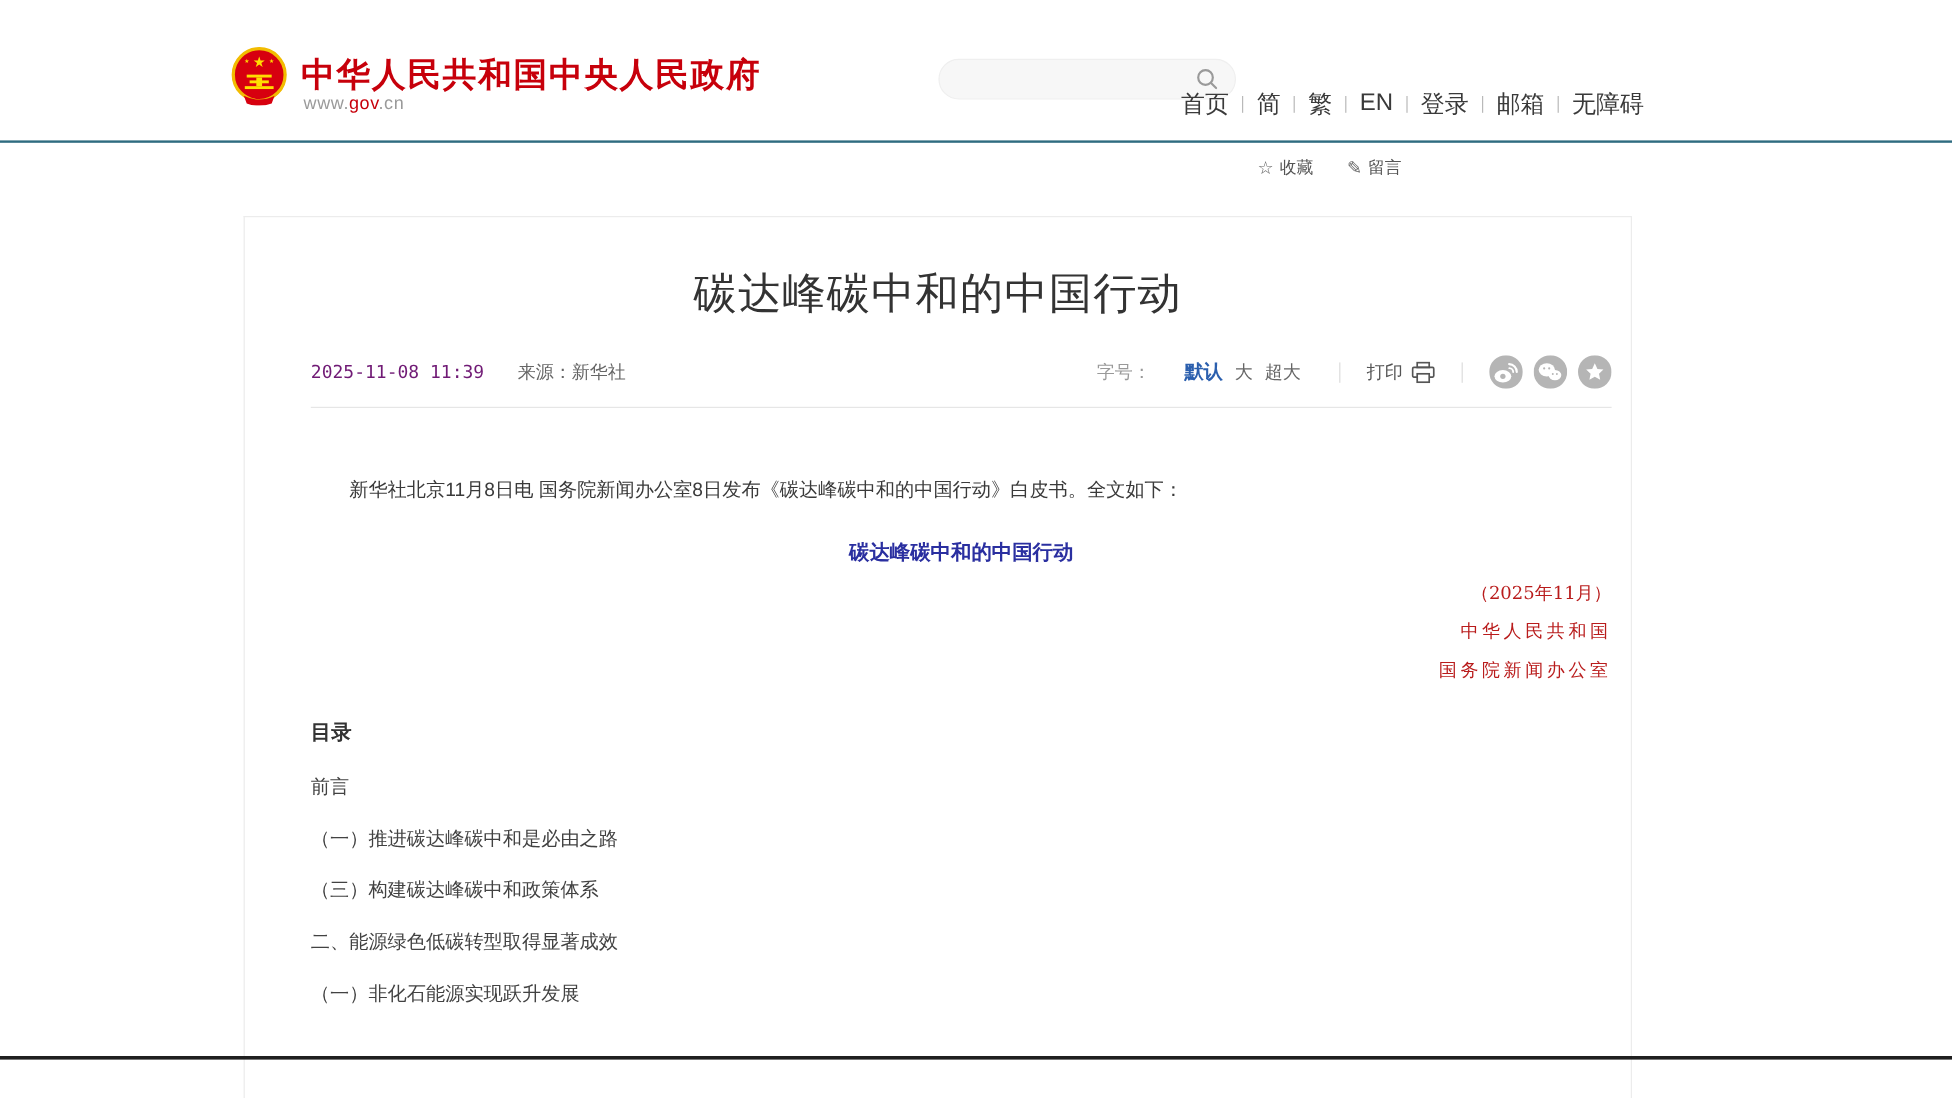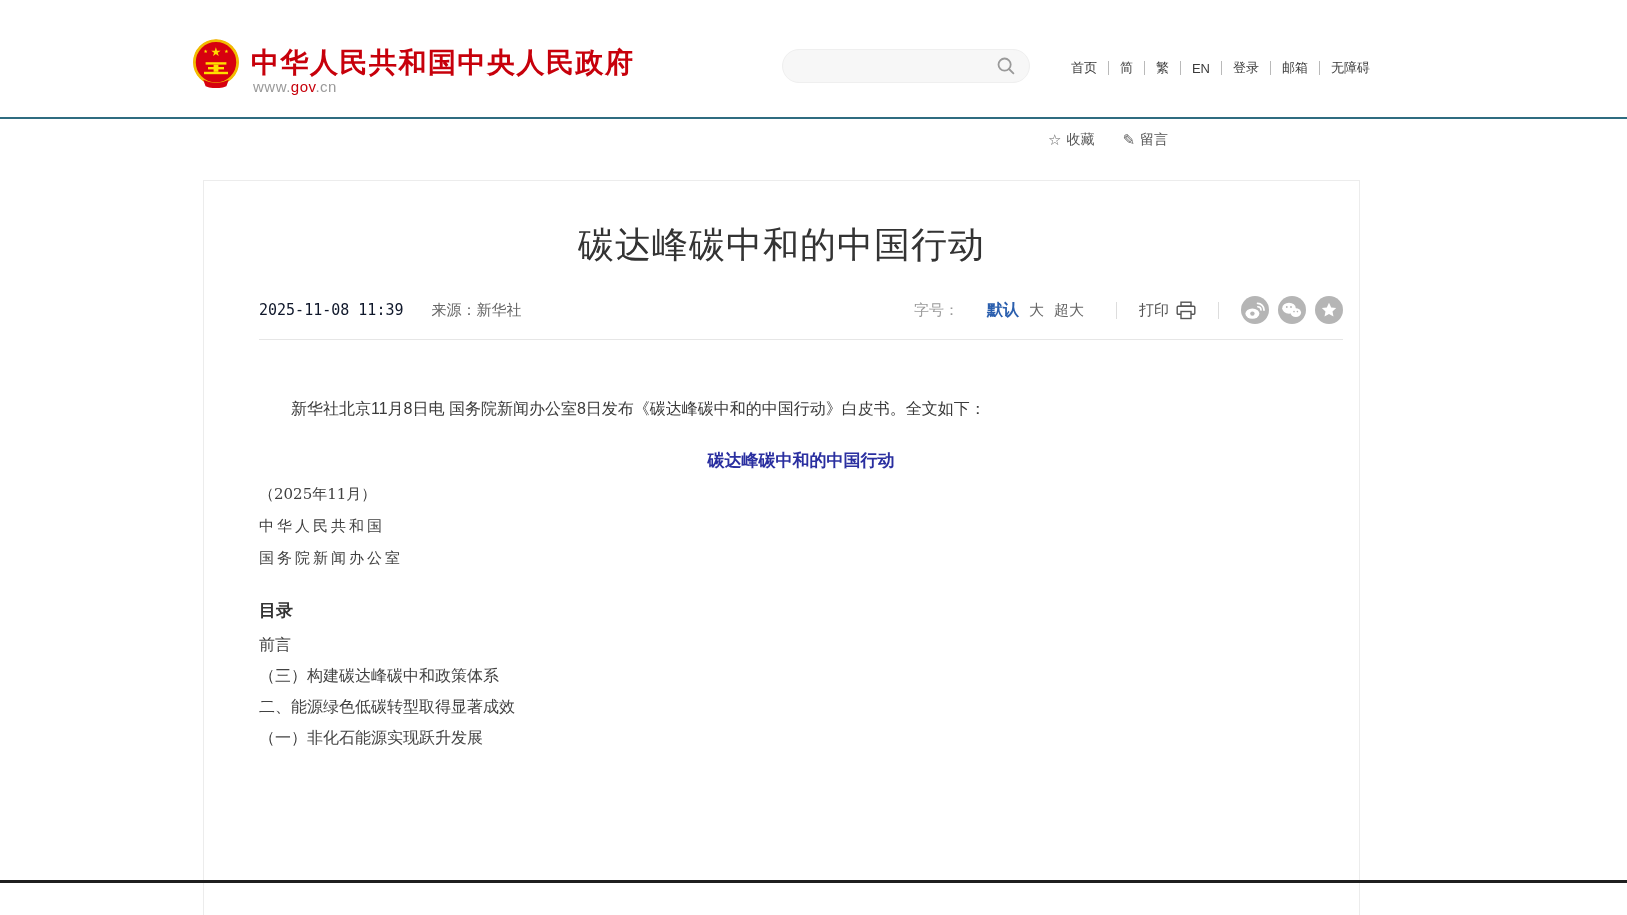--- a/index.html
+++ b/index.html
@@ -34,23 +34,23 @@
     background:#f7f7f7; border:1px solid #efefef; border-radius:17px;
     display:flex; align-items:center; padding:0 12px 0 16px;
   }
   .search-bar input {
     flex:1; border:none; outline:none; background:transparent;
     font-size:14px; color:#333; min-width:0;
   }
   .search-btn { width:22px; height:22px; cursor:pointer; display:flex; align-items:center; justify-content:center; }
 
   .top-nav {
-    position:absolute; top:59px; right:257px;
+    position:absolute; top:73px; right:257px;
     display:flex; align-items:center; white-space:nowrap;
-    font-size:13px; color:#3a3a3a;
+    font-size:20px; color:#3a3a3a;
   }
   .nav-item { cursor:pointer; }
   .nav-sep { display:inline-block; width:1px; height:14px; background:#b9b9b9; margin:0 11px; }
 
   
   .fav-row {
     position:absolute; top:131px; left:1048px;
     display:flex; align-items:center; gap:28px;
     font-size:14px; color:#555;
   }
@@ -64,21 +64,21 @@
   }
   .article-title {
     margin-top:40px; text-align:center;
     font-size:36px; font-weight:500; color:#333; letter-spacing:1px;
   }
   .meta-row {
     position:absolute; left:55px; right:16px; top:110px; height:38px;
     display:flex; align-items:center; justify-content:space-between;
   }
   .meta-left { display:flex; align-items:center; gap:28px; }
-  .article-date { font-family:"DejaVu Sans Mono","Liberation Mono",monospace; font-size:15px; color:#0f172a; }
+  .article-date { font-family:"DejaVu Sans Mono","Liberation Mono",monospace; font-size:15px; color:#701a75; }
   .article-source { font-size:15px; color:#666; }
   .source-name { cursor:pointer; }
 
   .meta-right { display:flex; align-items:center; }
   .fs-label { font-size:15px; color:#999; margin-right:8px; }
   .fs-opt { font-size:15px; color:#666; margin-right:10px; cursor:pointer; }
   .fs-opt.active { color:#2b5fae; font-weight:bold; font-size:16px;padding-left:20px; }
   .meta-sep { width:1px; height:17px; background:#ddd; margin:0 22px; }
   .print-btn { display:flex; align-items:center; gap:7px; font-size:15px; color:#555; cursor:pointer; }
   .share-icons { display:flex; align-items:center; gap:9px; }
@@ -91,25 +91,25 @@
   
   .article-body { position:absolute; left:55px; right:16px; top:175px; }
   .lead-paragraph {
     margin-top:40px; text-indent:2em;
     font-size:16px; color:#3a3a3a; line-height:1.6;
   }
   .doc-title {
     margin-top:27px; text-align:center;
     font-size:17px; font-weight:bold; color:#2a2fa0;
   }
-  .doc-line { margin-top:13px; text-align:left; font-size:15px; color:#404040; }
+  .doc-line { margin-top:13px; text-align:right; font-size:15px; color:#b91c1c; }
   .doc-serif { font-family:"DejaVu Serif","Liberation Serif",serif; }
   .doc-kai  { font-family:"DejaVu Serif","Liberation Serif",serif; letter-spacing:3px; }
   .toc-heading { margin-top:31px; font-size:17px; font-weight:bold; color:#333; }
-  .toc-item { margin-top:15px; font-size:16px; color:#424242; line-height:1; }
+  .toc-item { margin-top:27px; font-size:16px; color:#424242; line-height:1; }
 
   .bottom-bar { position:absolute; left:0; top:880px; width:1627px; height:3px; background:#1f1f1f; }
 </style>
 </head>
 <body>
 
 <div class="site-header">
 
   <svg class="emblem" viewBox="0 0 60 62">
     <circle cx="30" cy="30" r="28" fill="#d7000f"></circle>
@@ -224,19 +224,20 @@
   <div class="article-body">
     <p class="lead-paragraph">新华社北京11月8日电 国务院新闻办公室8日发布《碳达峰碳中和的中国行动》白皮书。全文如下：</p>
 
     <div class="doc-title">碳达峰碳中和的中国行动</div>
     <div class="doc-line doc-serif">（2025年11月）</div>
     <div class="doc-line doc-kai">中华人民共和国</div>
     <div class="doc-line doc-kai">国务院新闻办公室</div>
 
     <div class="toc-heading">目录</div>
     <div class="toc-item">前言</div>
+    <div class="toc-item">（一）推进碳达峰碳中和是必由之路</div>
     <div class="toc-item">（三）构建碳达峰碳中和政策体系</div>
     <div class="toc-item">二、能源绿色低碳转型取得显著成效</div>
     <div class="toc-item">（一）非化石能源实现跃升发展</div>
   </div>
 </div>
 
 <div class="bottom-bar"></div>
 
 </body></html>

